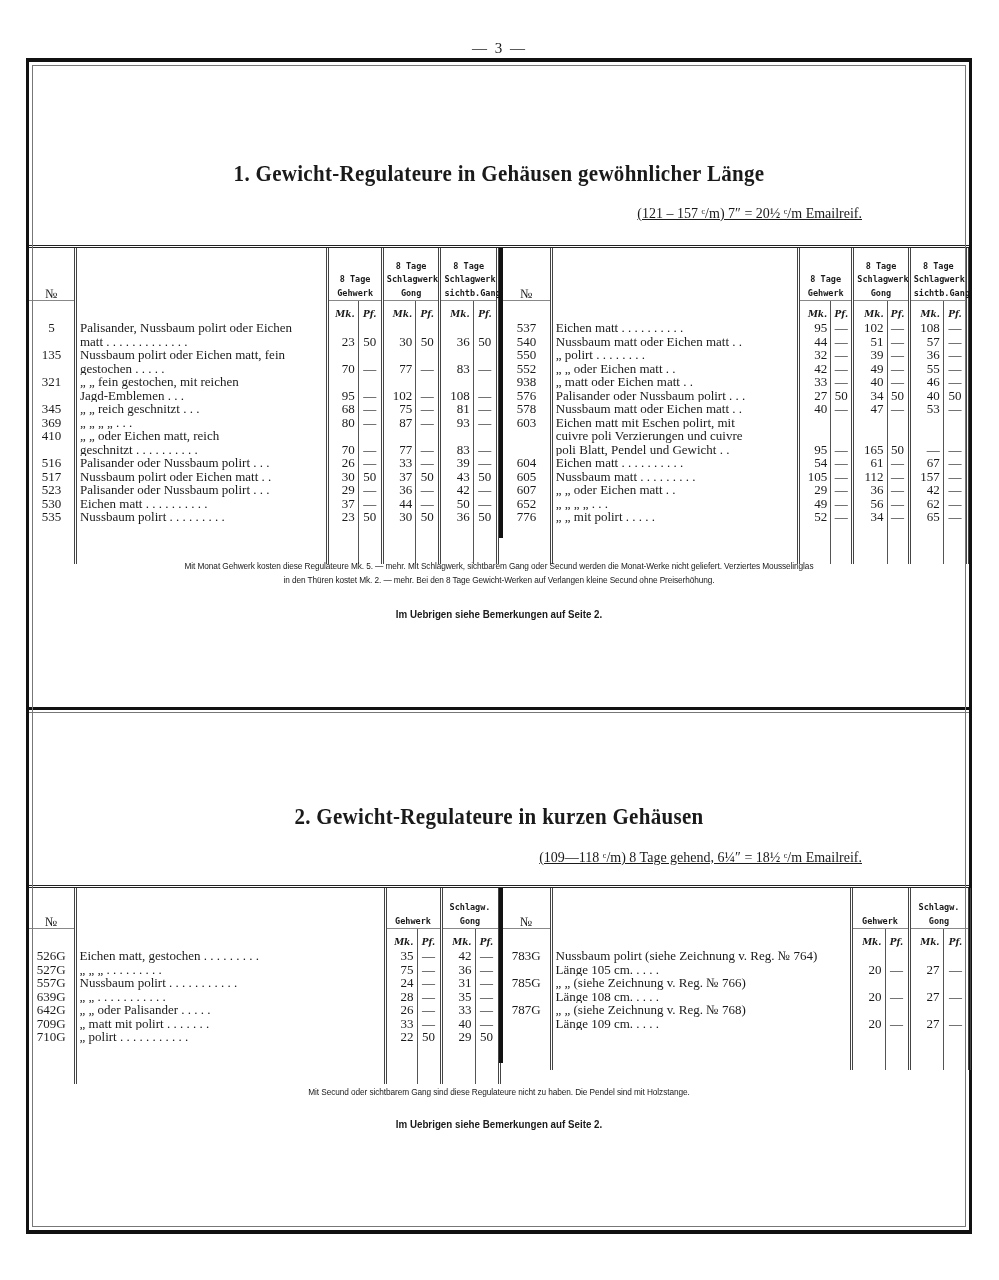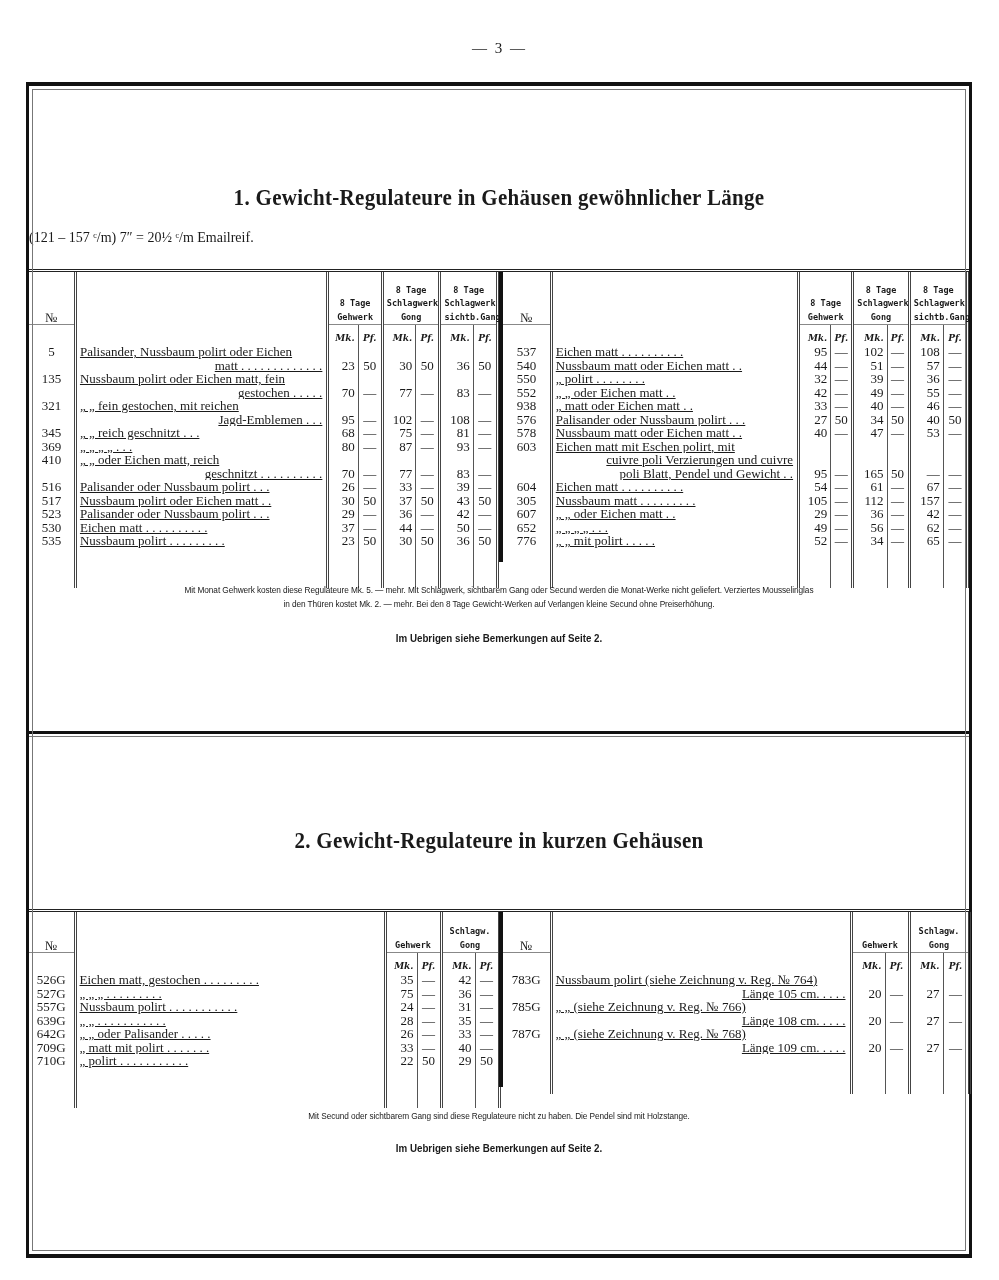--- a/index.html
+++ b/index.html
@@ -6,21 +6,21 @@
   body {
     width: 999px; height: 1280px; position: relative; overflow: hidden;
     font-family: "Liberation Serif", "DejaVu Serif", serif; color: #1a1a1a;
   }
   .page-num {
     position: absolute; top: 40px; left: 0; width: 999px; text-align: center;
     font-size: 15px; letter-spacing: 2px;
   }
   .frame {
     position: absolute; left: 26px; top: 58px; width: 940px; height: 1168px;
-    border: 3px solid #111; border-top-width: 4px; border-bottom-width: 4px; margin-top: 24px;
+    border: 3px solid #111; border-top-width: 4px; border-bottom-width: 4px;
   }
   .frame::after {
     content: ""; position: absolute; left: 3px; top: 3px; right: 3px; bottom: 3px;
     border: 1px solid #777; pointer-events: none;
   }
   .section { position: absolute; left: 0; width: 940px; }
   .sec1 { top: 0; height: 645px; }
   .sec2 { top: 648px; height: 520px; }
   .sec-divider {
     position: absolute; left: 0; width: 940px; top: 645px; height: 0;
@@ -28,21 +28,21 @@
   }
   .sec-divider::after {
     content: ""; position: absolute; left: 0; right: 0; top: 2px; border-top: 1px solid #777;
   }
   .sec-title {
     position: absolute; left: 0; width: 940px; text-align: center;
     font-family: "Liberation Serif", serif; font-weight: bold;
     font-size: 21px; letter-spacing: 0.3px; transform: scaleY(1.05);
   }
   .sec-subtitle {
-    position: absolute; left: 0; width: 833px; text-align: left; font-size: 14px;
+    position: absolute; left: 0; width: 833px; text-align: right; font-size: 14px; text-decoration: underline;
   }
   .sec1 .sec-title { top: 100px; }
   .sec1 .sec-subtitle { top: 144px; }
   .sec2 .sec-title { top: 95px; }
   .sec2 .sec-subtitle { top: 140px; }
 
   .tbl-wrap {
     position: absolute; left: 0; width: 940px;
     border-top: 3px double #222;
   }
@@ -71,22 +71,22 @@
     border-right: 3px double #444; border-bottom: 1px solid #888;
     padding: 0 1px;
   }
   th.sub {
     font-style: italic; font-weight: bold; font-size: 9px; height: 20px; vertical-align: middle;
     font-family: "DejaVu Serif", serif;
   }
   .mk { text-align: right; border-right: 1px solid #555; }
   .pf { text-align: center; border-right: 3px double #444; }
   td.no { text-align: center; border-right: 3px double #444; padding-right: 6px; }
-  td.desc { border-right: 3px double #444; padding-left: 6px; white-space: nowrap; overflow: hidden; text-decoration: underline; }
-  td.desc.cont { text-align: right; padding-right: 4px; }
+  td.desc { border-right: 3px double #444; padding-left: 6px; white-space: nowrap; overflow: hidden; }
+  td.desc.cont { padding-right: 4px; }
   tr.filler td { height: 100%; }
 
   .note {
     position: absolute; left: 0; width: 940px; text-align: center;
     font-family: "Liberation Sans", sans-serif; font-size: 9px; line-height: 14px;
     letter-spacing: -0.1px; transform: scaleX(0.92);
   }
   .sec1 .note { top: 497px; }
   .sec2 .note { top: 375px; }
   .remark {
@@ -438,21 +438,21 @@
                 <td class="no">604</td>
                 <td class="desc">Eichen matt . . . . . . . . . .</td>
                 <td class="mk">54</td>
                 <td class="pf">—</td>
                 <td class="mk">61</td>
                 <td class="pf">—</td>
                 <td class="mk">67</td>
                 <td class="pf">—</td>
               </tr>
               <tr>
-                <td class="no">305</td>
+                <td class="no">605</td>
                 <td class="desc">Nussbaum matt . . . . . . . . .</td>
                 <td class="mk">105</td>
                 <td class="pf">—</td>
                 <td class="mk">112</td>
                 <td class="pf">—</td>
                 <td class="mk">157</td>
                 <td class="pf">—</td>
               </tr>
               <tr>
                 <td class="no">607</td>
@@ -503,20 +503,21 @@
       <div>Mit Monat Gehwerk kosten diese Regulateure Mk. 5. — mehr. Mit Schlagwerk, sichtbarem Gang oder Secund werden die Monat-Werke nicht geliefert. Verziertes Mousselinglas</div>
       <div>in den Thüren kostet Mk. 2. — mehr. Bei den 8 Tage Gewicht-Werken auf Verlangen kleine Secund ohne Preiserhöhung.</div>
     </div>
     <div class="remark">Im Uebrigen siehe Bemerkungen auf Seite 2.</div>
   </div>
 
   <div class="sec-divider"></div>
 
   <div class="section sec2">
     <div class="sec-title">2. Gewicht-Regulateure in kurzen Gehäusen</div>
+    <div class="sec-subtitle">(109—118 ᶜ/m) 8 Tage gehend, 6¼″ = 18½ ᶜ/m Emailreif.</div>
 
     <div class="tbl-wrap">
       <div class="half left">
         <table class="price">
           <colgroup>
             <col style="width:46px">
               <col style="width:310px">
             <col style="width:32px">
               <col style="width:24px">
             <col style="width:34px">

